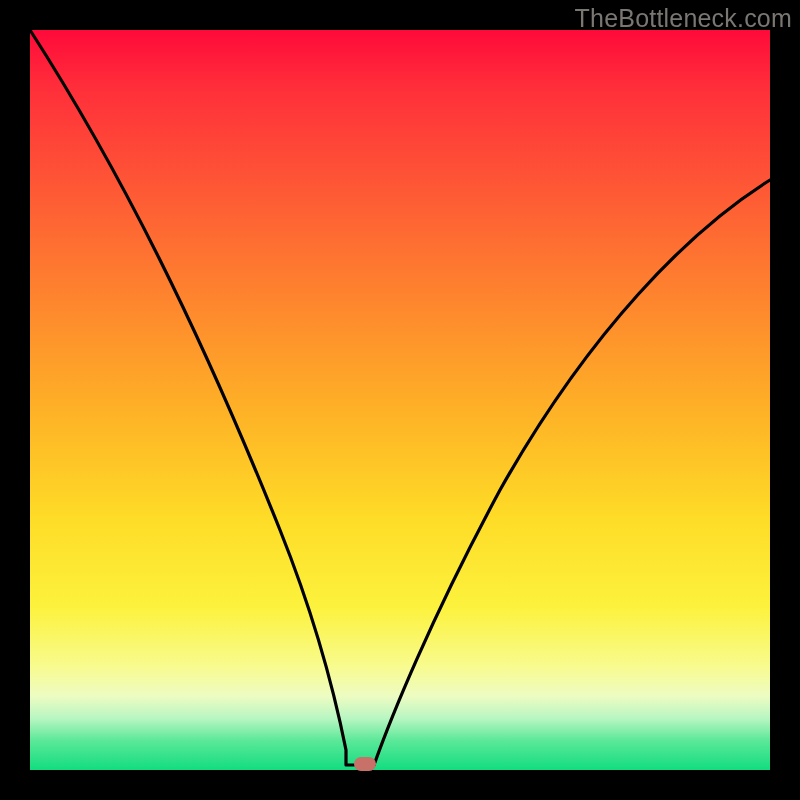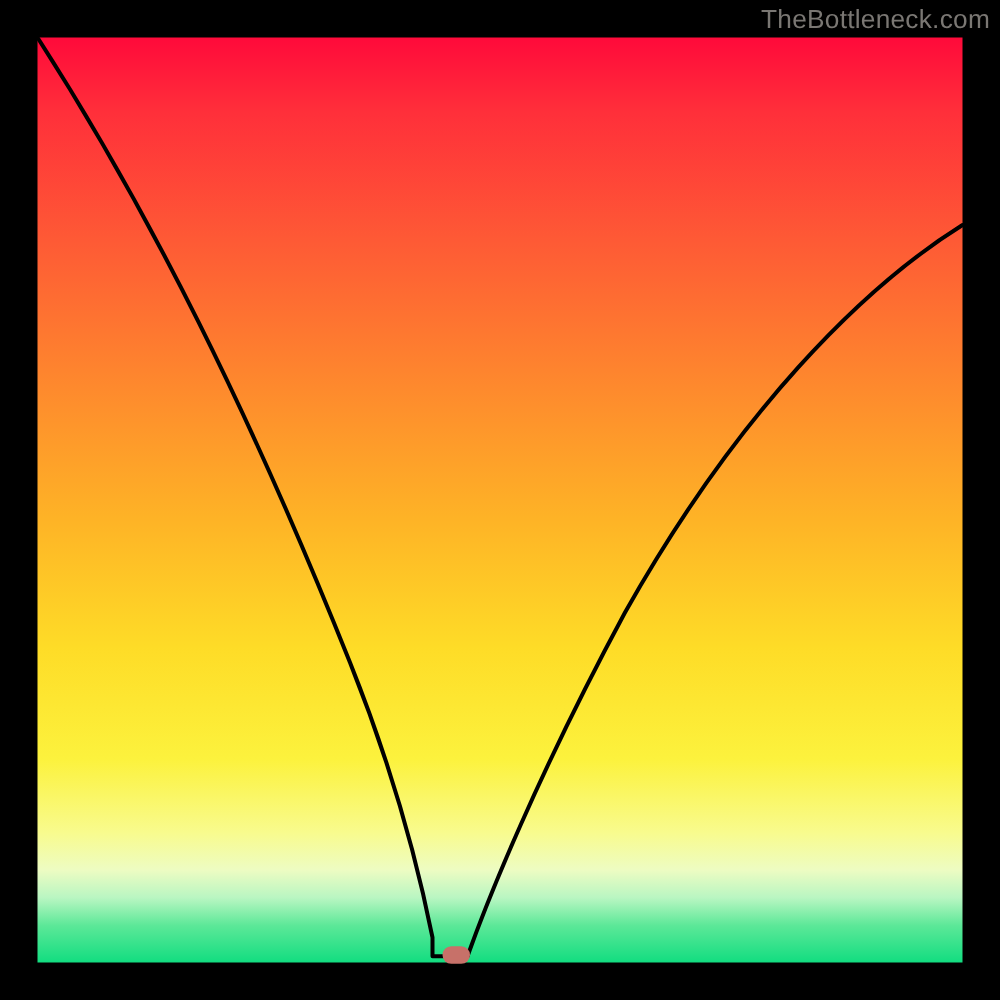--- a/index.html
+++ b/index.html
@@ -47,21 +47,21 @@
       #b9f6c2 93%,
       #5ce898 96%,
       #12dd80 100%
     );
   }
   .watermark {
     position: absolute;
     top: 4px;
     right: 8px;
     color: #7a7773;
-    font-size: 21px;
+    font-size: 25px;
     font-weight: 400;
     letter-spacing: 0.2px;
     user-select: none;
   }
   svg.curve {
     position: absolute;
     left: 0;
     top: 0;
     width: 100%;
     height: 100%;

